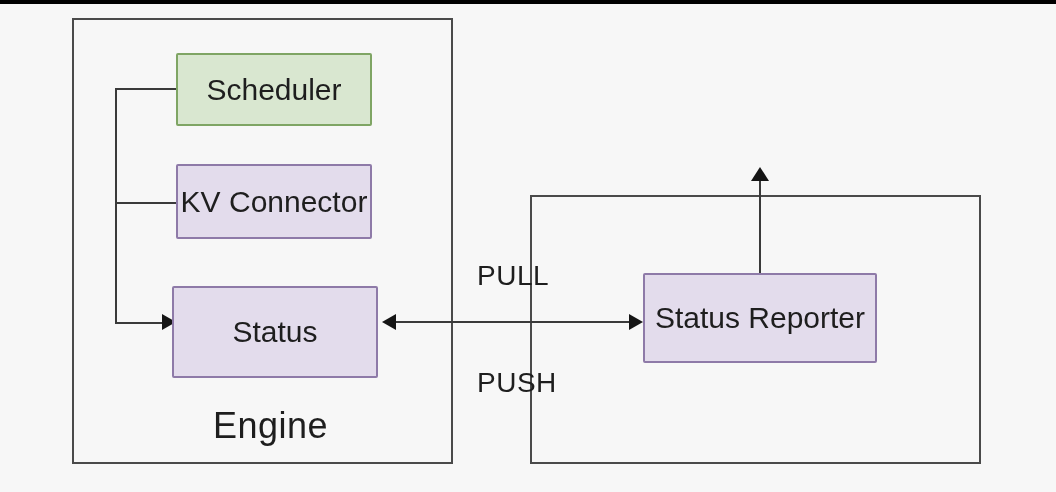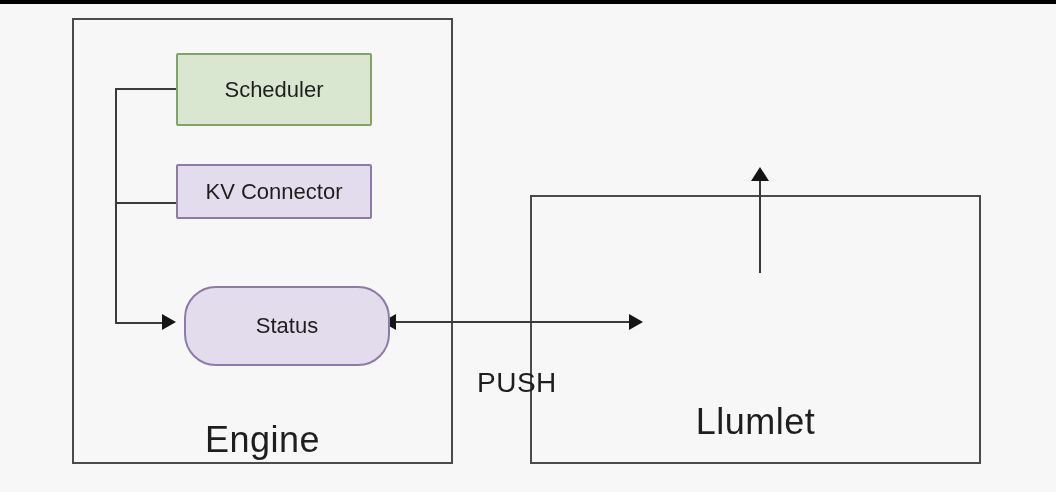--- a/index.html
+++ b/index.html
@@ -24,43 +24,43 @@
   }
   .container-box.engine   { left: 72px;  top: 18px;  width: 381px; height: 446px; }
   .container-box.llumlet  { left: 530px; top: 195px; width: 451px; height: 269px; }
   .container-label {
     position: absolute;
     font-size: 36px;
     line-height: 40px;
     text-align: center;
     letter-spacing: 0.5px;
   }
-  .container-label.engine-label  { left: 72px;  top: 420px; width: 381px; }
+  .container-label.engine-label  { left: 72px;  top: 406px; width: 381px; padding-left: 8px; }
   .container-label.llumlet-label { left: 530px; top: 402px; width: 451px; }
 
   .node {
     position: absolute;
     box-sizing: border-box;
     border: 2px solid;
     border-radius: 2px;
     display: flex;
     flex-direction: column;
     align-items: center;
     justify-content: center;
-    font-size: 22px;
+    font-size: 30px;
     line-height: 36px;
     text-align: center;
   }
   .node.green  { background: #d9e7d0; border-color: #7fa564; }
   .node.purple { background: #e3dcec; border-color: #8e7aa8; }
   .node.orange { background: #f9e3c3; border-color: #c6995f; }
 
   .node.scheduler       { left: 176px; top: 53px;  width: 196px; height: 73px; }
-  .node.kv-connector    { left: 176px; top: 164px; width: 196px; height: 55px; }
-  .node.status-updater  { left: 184px; top: 286px; width: 206px; height: 80px; border-radius: 32px; }
+  .node.kv-connector    { left: 176px; top: 164px; width: 196px; height: 75px; }
+  .node.status-updater  { left: 172px; top: 286px; width: 206px; height: 92px; }
   .node.status-reporter { left: 643px; top: 273px; width: 234px; height: 90px; }
   .node.cms             { left: 660px; top: 73px;  width: 200px; height: 95px; }
 
   .edge { position: absolute; background: #3a3a3a; }
   .edge.v-branch      { left: 115px; top: 88px;  width: 2px;   height: 236px; }
   .edge.h-scheduler   { left: 115px; top: 88px;  width: 61px;  height: 2px; }
   .edge.h-kv          { left: 115px; top: 202px; width: 61px;  height: 2px; }
   .edge.h-updater     { left: 115px; top: 322px; width: 47px;  height: 2px; }
   .edge.h-pullpush    { left: 396px; top: 321px; width: 233px; height: 2px; }
   .edge.v-cms         { left: 759px; top: 181px; width: 2px;   height: 92px; }
@@ -88,43 +88,46 @@
 <body>
 
 <div class="canvas">
 
   <div class="letterbox-top"></div>
 
   <div class="container-box engine"></div>
   <div class="container-label engine-label">Engine</div>
 
   <div class="container-box llumlet"></div>
-  <div class="container-label llumlet-label">Llumlet</div>
 
   <div class="edge v-branch"></div>
   <div class="edge h-scheduler"></div>
   <div class="edge h-kv"></div>
   <div class="edge h-updater"></div>
   <div class="ah ah-right into-updater"></div>
 
   <div class="edge h-pullpush"></div>
   <div class="ah ah-left into-updater2"></div>
   <div class="ah ah-right into-reporter"></div>
+  <div class="edge-label pull">PULL</div>
   <div class="edge-label push">PUSH</div>
 
   <div class="edge v-cms"></div>
   <div class="ah ah-up into-cms"></div>
 
   <div class="node green scheduler">
     <span>Scheduler</span>
   </div>
 
   <div class="node purple kv-connector">
     <span>KV Connector</span>
   </div>
 
   <div class="node purple status-updater">
     <span>Status</span>
   </div>
 
+  <div class="node purple status-reporter">
+    <span>Status Reporter</span>
+  </div>
 
 
 </div>
 
 </body></html>

